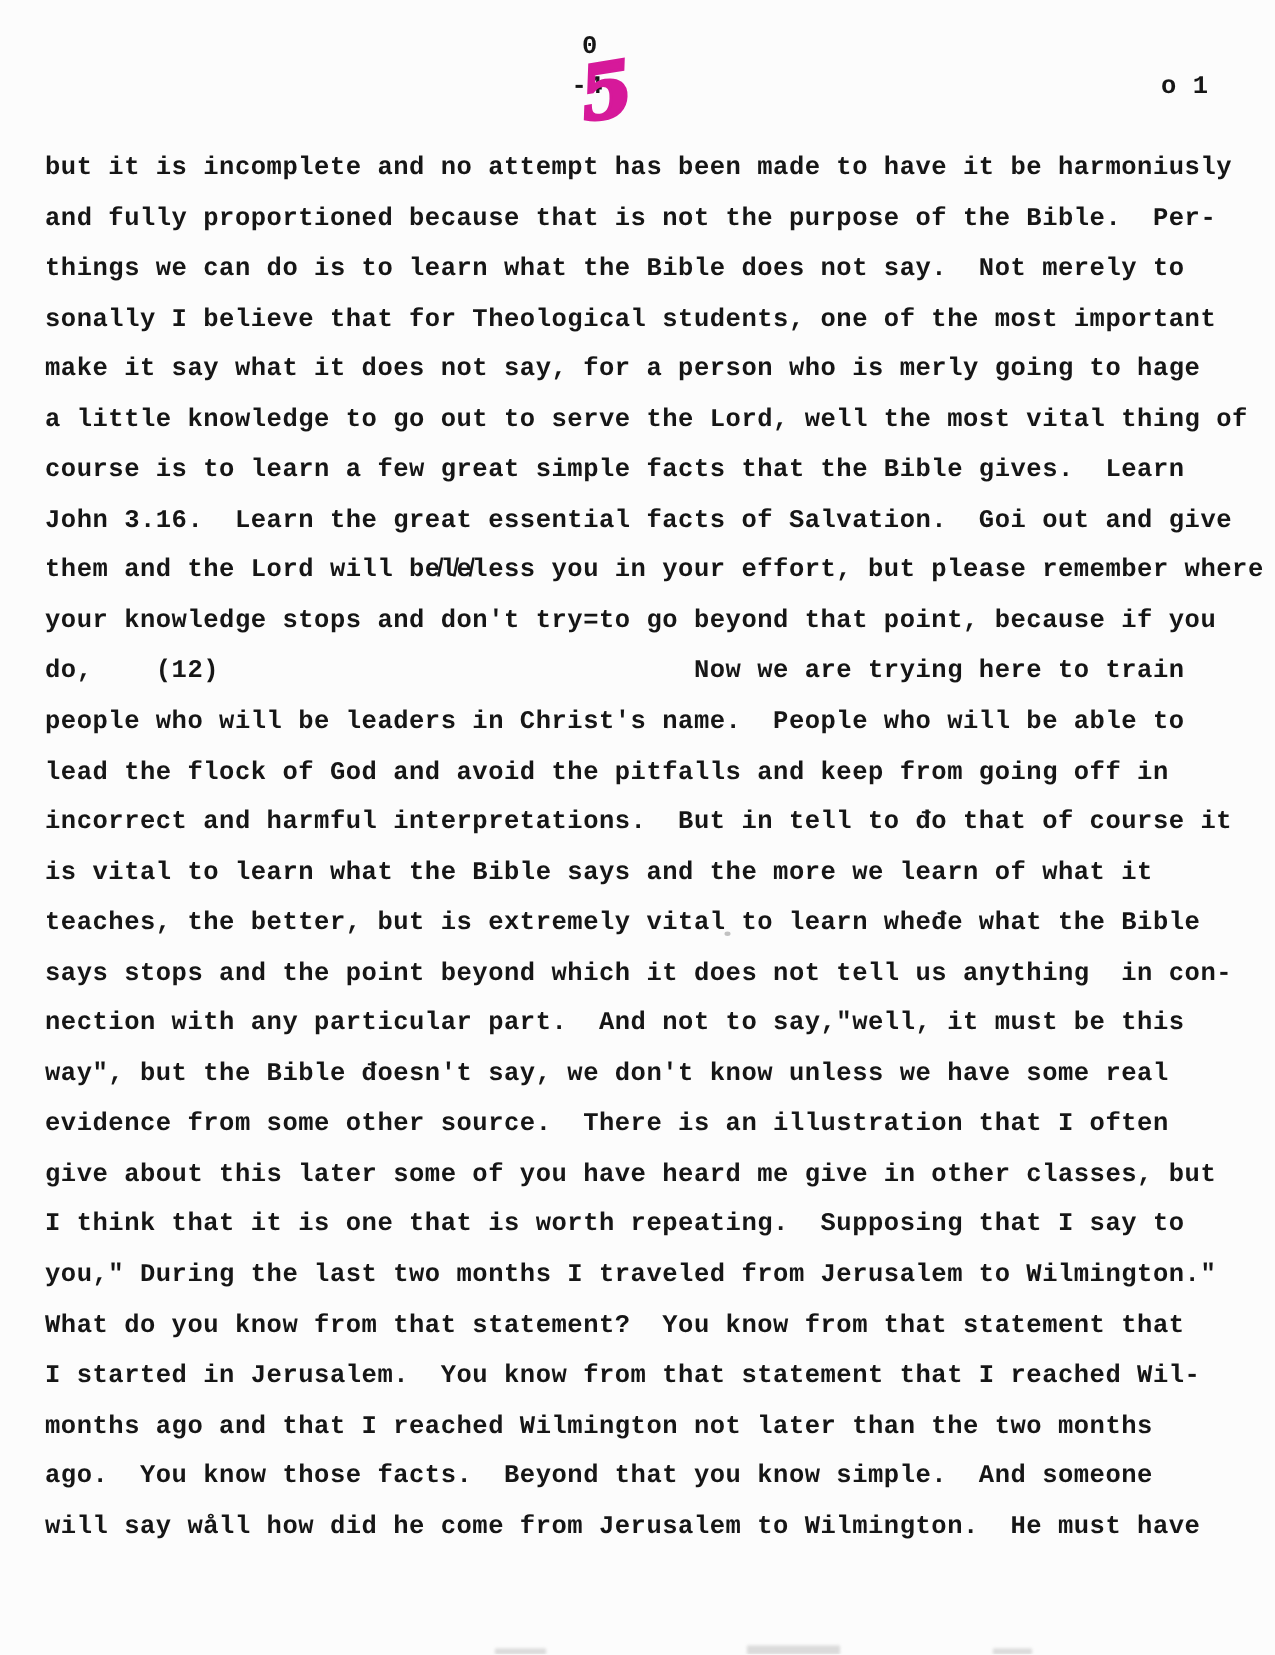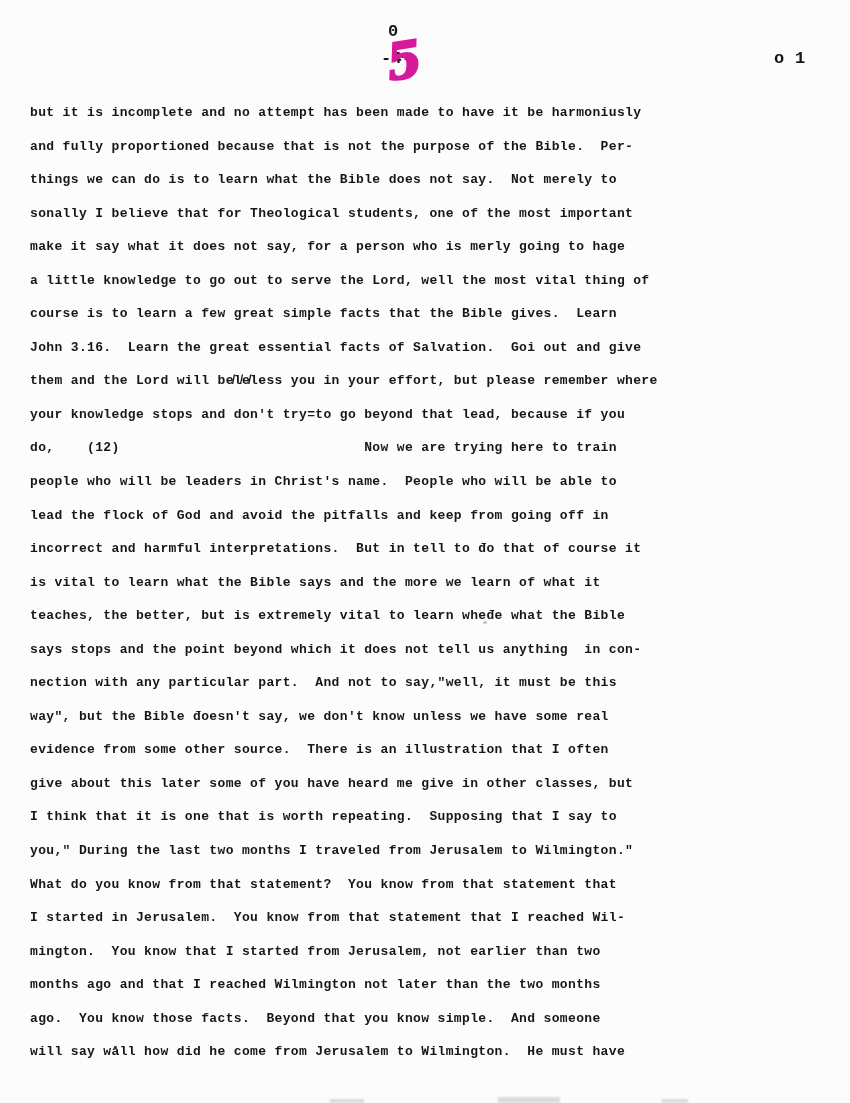--- a/index.html
+++ b/index.html
@@ -42,21 +42,21 @@
     font-size: 50px;
   }
   .text-block {
     position: absolute;
     left: 30px;
     top: 96px;
     width: 816px;
   }
   .line {
     white-space: pre;
-    font-size: 13px;
+    font-size: 17px;
     letter-spacing: 0.35px;
     line-height: 33.55px;
     height: 33.55px;
   }
   .smudge {
     position: absolute;
     background: #c9c9c9;
     filter: blur(1px);
     opacity: 0.65;
   }
@@ -90,37 +90,36 @@
   <div class="text-block">
       <div class="line">but it is incomplete and no attempt has been made to have it be harmoniusly</div>
       <div class="line">and fully proportioned because that is not the purpose of the Bible.  Per-</div>
       <div class="line">things we can do is to learn what the Bible does not say.  Not merely to</div>
       <div class="line">sonally I believe that for Theological students, one of the most important</div>
       <div class="line">make it say what it does not say, for a person who is merly going to hage</div>
       <div class="line">a little knowledge to go out to serve the Lord, well the most vital thing of</div>
       <div class="line">course is to learn a few great simple facts that the Bible gives.  Learn</div>
       <div class="line">John 3.16.  Learn the great essential facts of Salvation.  Goi out and give</div>
       <div class="line">them and the Lord will be̸l̸e̸less you in your effort, but please remember where</div>
-      <div class="line">your knowledge stops and don't try=to go beyond that lead, because if you</div>
+      <div class="line">your knowledge stops and don't try=to go beyond that point, because if you</div>
       <div class="line">do,    (12)                              Now we are trying here to train</div>
       <div class="line">people who will be leaders in Christ's name.  People who will be able to</div>
       <div class="line">lead the flock of God and avoid the pitfalls and keep from going off in</div>
       <div class="line">incorrect and harmful interpretations.  But in tell to đo that of course it</div>
       <div class="line">is vital to learn what the Bible says and the more we learn of what it</div>
       <div class="line">teaches, the better, but is extremely vital to learn wheđe what the Bible</div>
       <div class="line">says stops and the point beyond which it does not tell us anything  in con-</div>
       <div class="line">nection with any particular part.  And not to say,"well, it must be this</div>
       <div class="line">way", but the Bible đoesn't say, we don't know unless we have some real</div>
       <div class="line">evidence from some other source.  There is an illustration that I often</div>
       <div class="line">give about this later some of you have heard me give in other classes, but</div>
       <div class="line">I think that it is one that is worth repeating.  Supposing that I say to</div>
       <div class="line">you," During the last two months I traveled from Jerusalem to Wilmington."</div>
       <div class="line">What do you know from that statement?  You know from that statement that</div>
       <div class="line">I started in Jerusalem.  You know from that statement that I reached Wil-</div>
-      <div class="line">mington.  You know that I started from Jerusalem, not earlier than two</div>
       <div class="line">months ago and that I reached Wilmington not later than the two months</div>
       <div class="line">ago.  You know those facts.  Beyond that you know simple.  And someone</div>
       <div class="line">will say wåll how did he come from Jerusalem to Wilmington.  He must have</div>
     </div>
 
   <div class="smudge smudge-1"></div>
   <div class="smudge smudge-2"></div>
   <div class="smudge smudge-3"></div>
   <div class="speck speck-1"></div>
 

